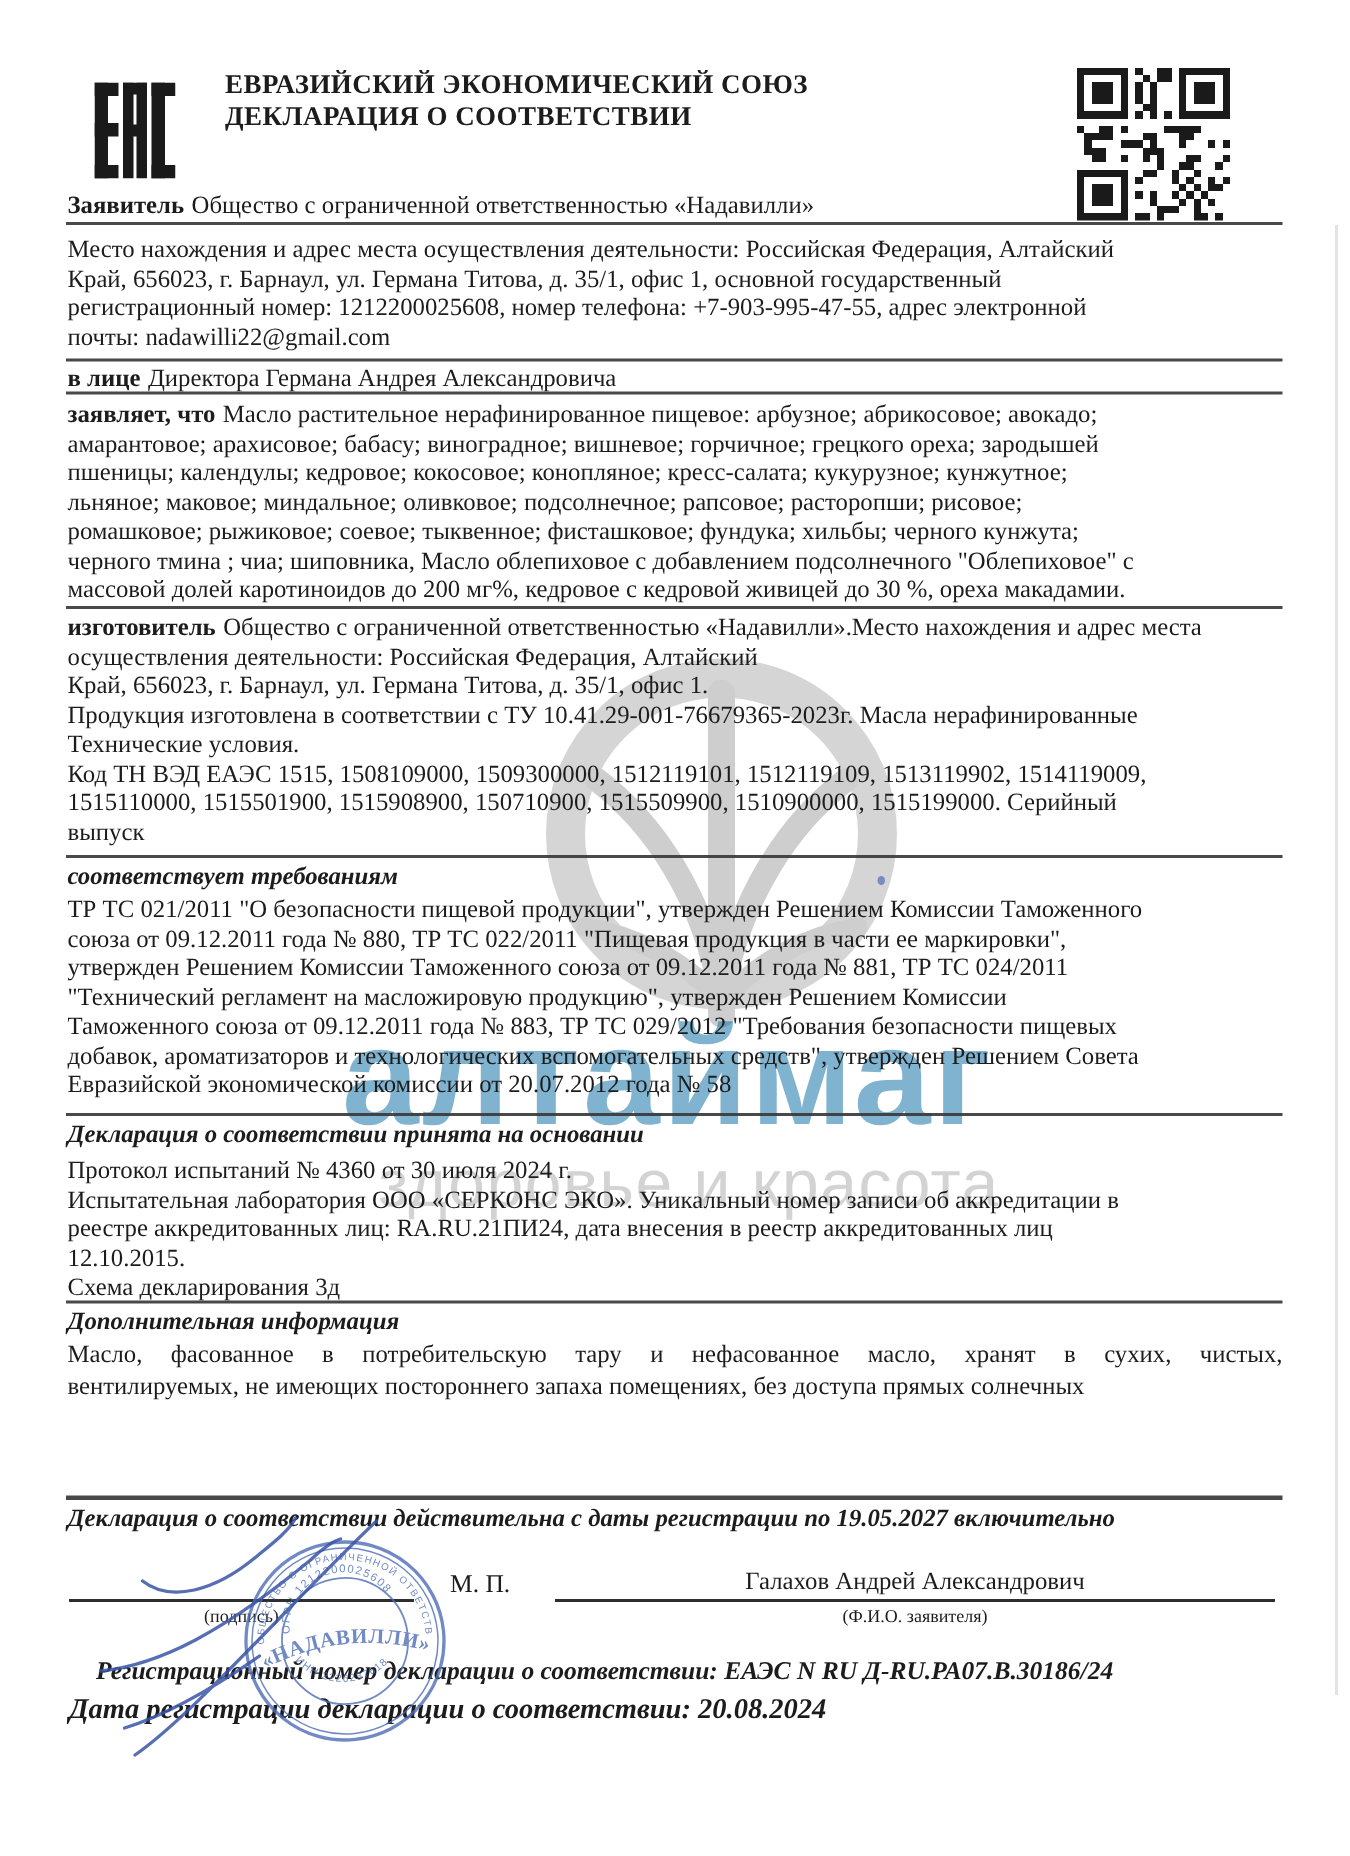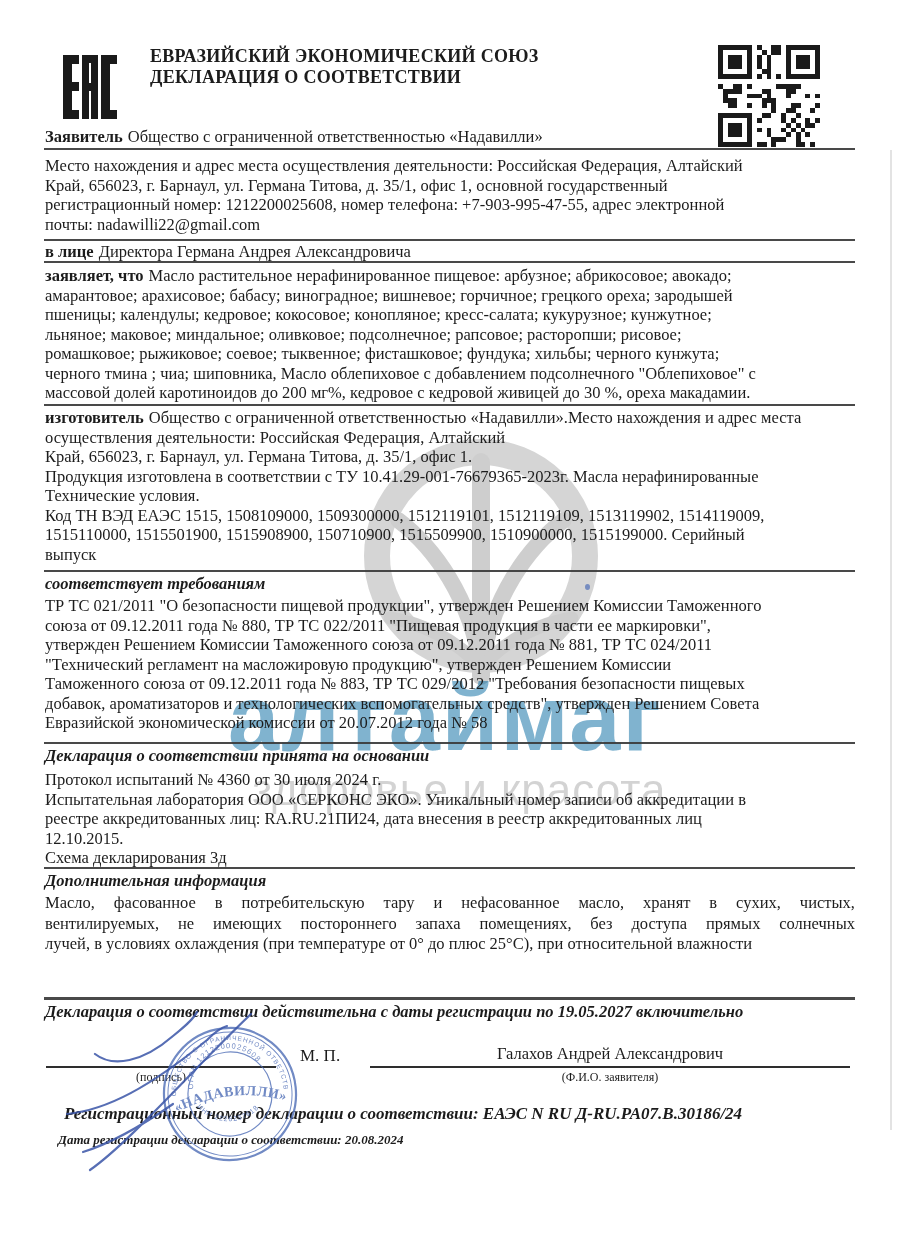--- a/index.html
+++ b/index.html
@@ -227,36 +227,35 @@
 реестре аккредитованных лиц: RA.RU.21ПИ24, дата внесения в реестр аккредитованных лиц
 12.10.2015.
 Схема декларирования 3д</div>
 
     <div class="abs rule" style="top:867px"></div>
 
     <div class="abs txt boldline" style="top:871px">Дополнительная информация</div>
     <div class="abs txt addl" style="top:893px;line-height:20.5px;white-space:normal">
         <div>Масло, фасованное в потребительскую тару и нефасованное масло, хранят в сухих, чистых,</div>
         <div>вентилируемых, не имеющих постороннего запаха помещениях, без доступа прямых солнечных</div>
-        <div>лучей, в условиях охлаждения (при температуре от 0° до плюс 25°С), при относительной влажности</div>
       </div>
 
     <div class="abs rule thick" style="top:997px"></div>
 
     <div class="abs txt boldline" style="top:1002px">Декларация о соответствии действительна с даты регистрации по 19.05.2027 включительно</div>
 
     <div class="abs sigline" style="left:46px;top:1066px;width:230px"></div>
     <div class="abs cap" style="left:46px;top:1070px;width:230px">(подпись)</div>
     <div class="abs" style="left:300px;top:1046px;font-size:17px">М. П.</div>
     <div class="abs cap" style="left:370px;top:1044px;width:480px;font-size:16.5px">Галахов Андрей Александрович</div>
     <div class="abs sigline" style="left:370px;top:1066px;width:480px"></div>
     <div class="abs cap" style="left:370px;top:1070px;width:480px">(Ф.И.О. заявителя)</div>
 
     <div class="abs txt boldline" style="left:64px;top:1104px;font-size:17px">Регистрационный номер декларации о соответствии: ЕАЭС N RU Д-RU.РА07.В.30186/24</div>
-    <div class="abs txt boldline" style="left:58px;top:1130px;font-size:13px">Дата регистрации декларации о соответствии: 20.08.2024</div>
+    <div class="abs txt boldline" style="left:46px;top:1130px;font-size:19px">Дата регистрации декларации о соответствии: 20.08.2024</div>
 
     <div class="abs speck" style="left:585px;top:584px"></div>
   </div>
 
   <svg class="abs stamp" width="160" height="160" viewBox="0 0 160 160">
     <g fill="none" stroke="#4e6db6">
       <circle cx="80" cy="80" r="66" stroke-width="2.2"></circle>
       <circle cx="80" cy="80" r="62" stroke-width="1"></circle>
       <circle cx="80" cy="80" r="42" stroke-width="1.2"></circle>
     </g>

